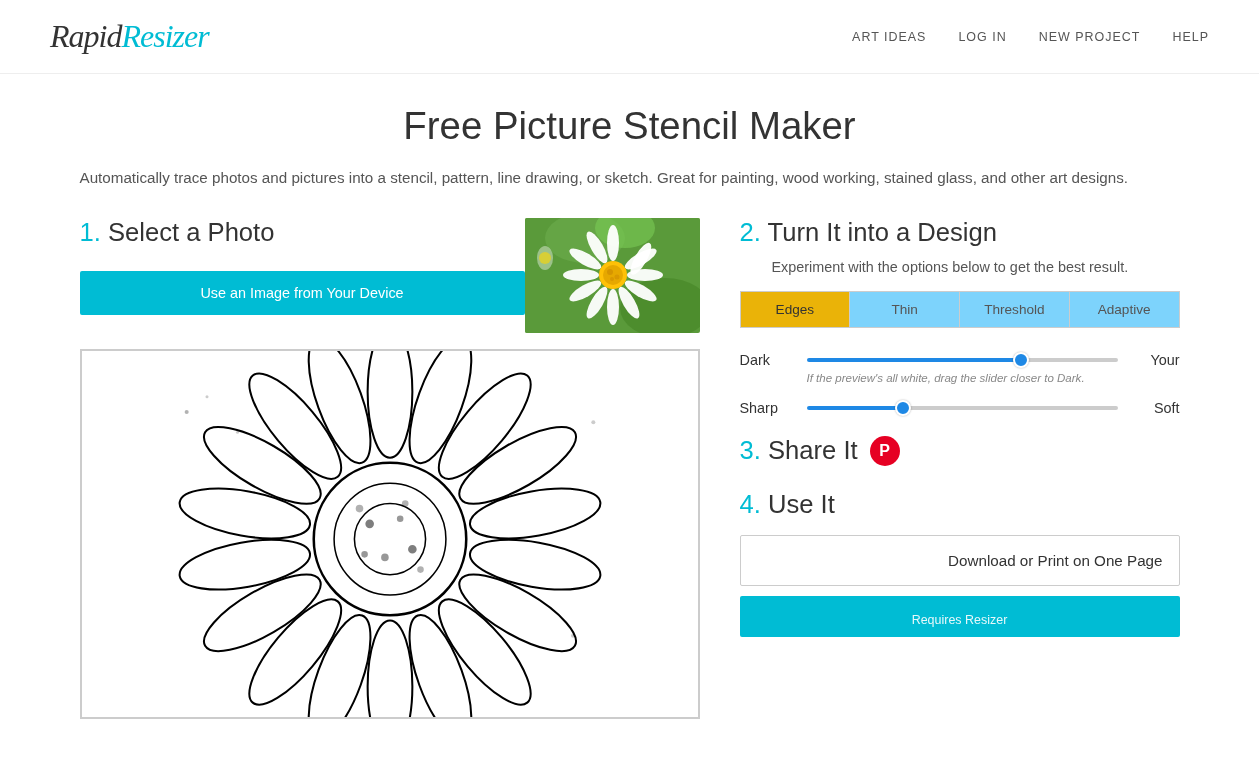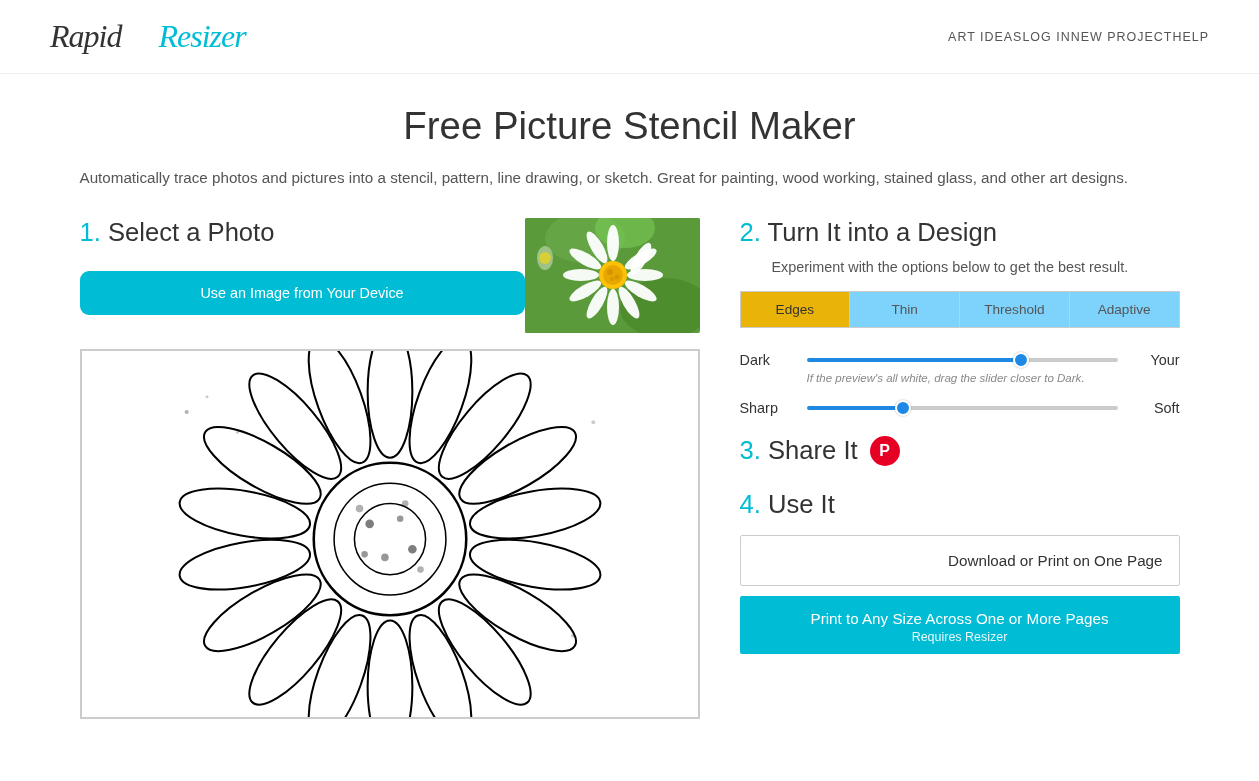--- a/index.html
+++ b/index.html
@@ -14,21 +14,21 @@
       border-bottom: 1px solid #eee;
     }
     .logo {
       font-family: cursive;
       font-size: 2rem;
       color: #00bcd4;
       font-style: italic;
       letter-spacing: -1px;
     }
     .logo span { color: #333; }
-    .nav-links { display: flex; }
+    .nav-links { display: flex; gap: 32px; }
     .nav-links a {
       text-decoration: none;
       color: #555;
       font-family: Arial, sans-serif;
       font-size: 0.78rem;
       letter-spacing: 0.08em;
       text-transform: uppercase;
     }
 
     
@@ -79,21 +79,21 @@
       display: inline-block;
       background: #00bcd4;
       color: #fff;
       border: none;
       padding: 14px 14px;
       font-size: 0.9rem;
       font-family: Arial, sans-serif;
       cursor: pointer;
       width: 100%;
       text-align: center;
-      border-radius: 9px;
+      border-radius: 2px;
       margin-top: 8px;
     }
 
     .photo-thumb {
       width: 175px;
       height: 115px;
       flex-shrink: 0;
       background: linear-gradient(135deg, #6aaa4a 0%, #4a8a2a 30%, #88bb55 60%, #ffd700 70%, #fff8f0 80%);
       border-radius: 2px;
       overflow: hidden;
@@ -278,21 +278,21 @@
       font-size: 0.78rem;
       opacity: 0.9;
       margin-top: 3px;
     }
   </style>
 </head>
 <body>
 
 <nav>
   <div class="logo">
-    <span>Rapid</span><span style="color:#00bcd4;padding-left:37px;">Resizer</span>
+    <span>Rapid</span><span style="color:#00bcd4;">Resizer</span>
   </div>
   <div class="nav-links">
     <a href="#">ART IDEAS</a>
     <a href="#">LOG IN</a>
     <a href="#">NEW PROJECT</a>
     <a href="#">HELP</a>
   </div>
 </nav>
 
 <div class="container">
@@ -426,20 +426,19 @@
         </div>
         <a href="#" class="pinterest-icon" title="Share on Pinterest">P</a>
       </div>
 
       <div>
         <div class="use-title">
           <span style="color:#00bcd4;">4. </span><span>Use It</span>
         </div>
         <button class="download-btn">Download or Print on One Page</button>
         <button class="print-btn">
-          <span class="main-text">Print to Any Size Across One or More Pages</span>
           <span class="sub-text">Requires Resizer</span>
         </button>
       </div>
     </div>
 
   </div>
 </div>
 
 </body></html>

